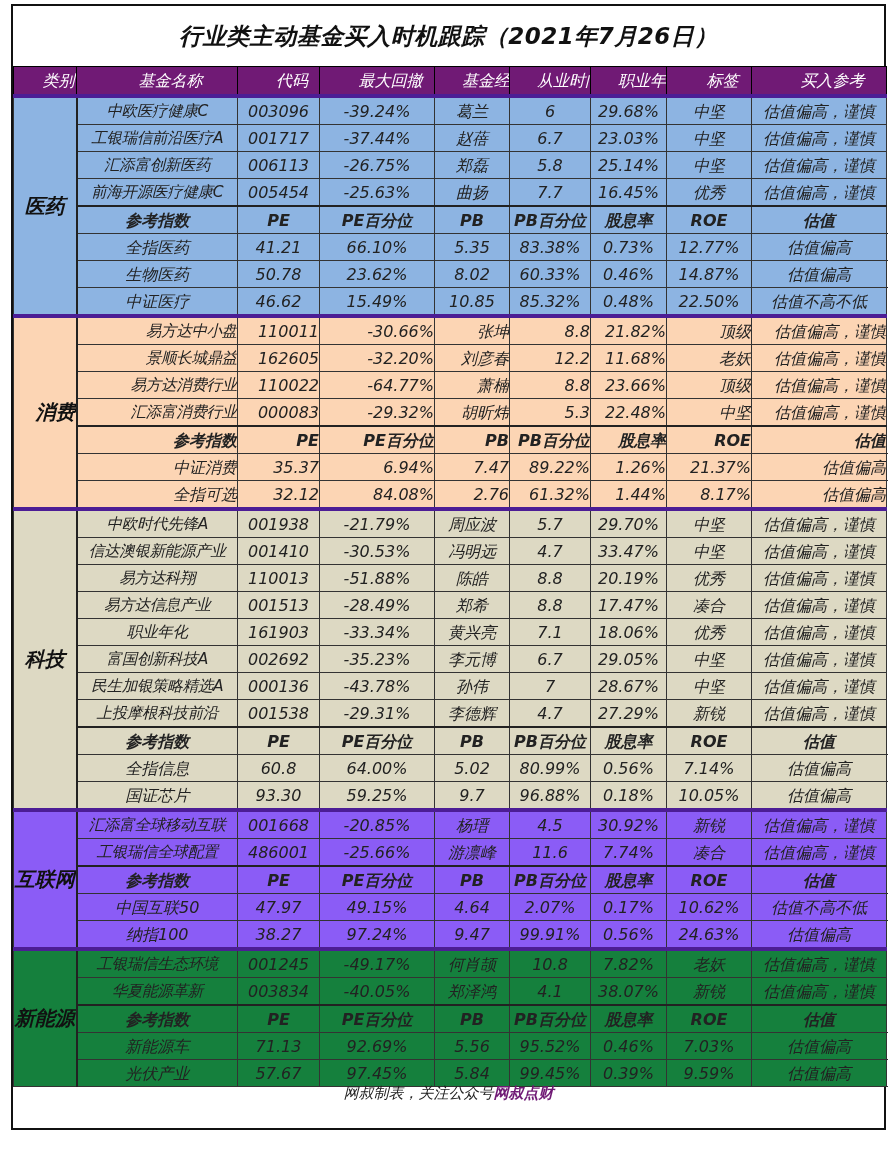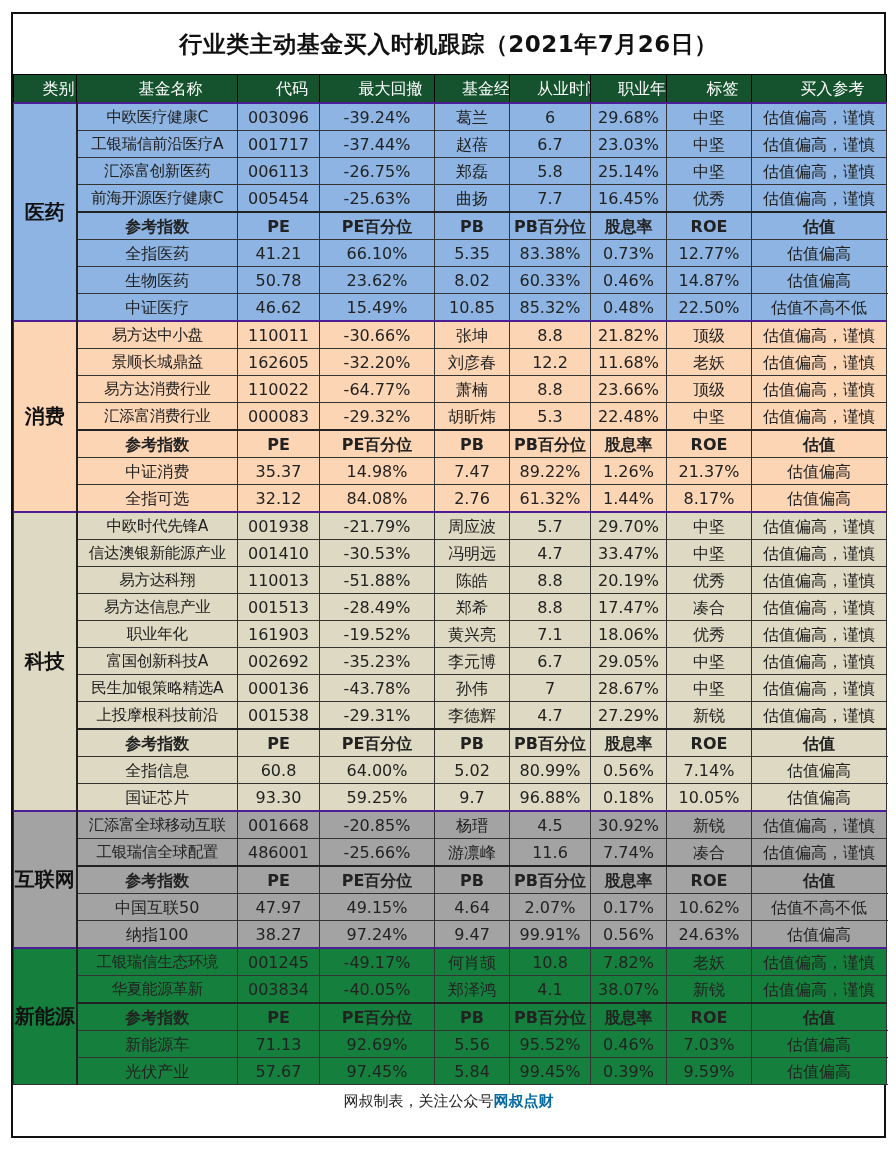--- a/index.html
+++ b/index.html
@@ -1,33 +1,33 @@
 <!DOCTYPE html>
 <html><head>
 <meta charset="utf-8">
 <style>
   html, body { margin:0; padding:0; background:#ffffff; }
   body { width:896px; height:1150px; position:relative; font-family:"DejaVu Sans", "Liberation Sans", sans-serif; }
-  .frame { position:absolute; left:11px; top:12px; width:875px; height:1126px; border:2px solid #111; box-sizing:border-box; background:#fff; }
+  .frame { position:absolute; left:11px; top:4px; width:875px; height:1126px; border:2px solid #111; box-sizing:border-box; background:#fff;font-style:italic; }
   .title { position:absolute; left:0; top:0; width:100%; height:60px; display:flex; align-items:center; justify-content:center; font-size:23px; font-weight:bold; color:#111; letter-spacing:0.5px; }
   table { position:absolute; left:0; top:60px; border-collapse:collapse; table-layout:fixed; width:873px; }
   td, th { padding:0; text-align:center; white-space:nowrap; overflow:hidden; font-size:16px; color:#222; height:26px; border:1px solid #333; line-height:25px; }
-  thead th { background:#14532d; color:#fff; font-weight:normal; height:27px; border-color:#000; font-size:16px;padding-left:27px; }
+  thead th { background:#701a75; color:#fff; font-weight:normal; height:27px; border-color:#000; font-size:16px;padding-left:27px; }
   td.cat { font-weight:bold; font-size:20px; color:#111; border-right:2px solid #222; }
   tr.sub td { font-weight:bold; border-top:2px solid #222;margin-top:20px; }
-  tr.sec-start td { border-top:2px solid #4c1d95;margin-top:8px; }
+  tr.sec-start td { border-top:4px solid #4c1d95;margin-top:8px; }
   .med td { background:#8db4e2; }
-  .con td { background:#fcd5b4; }
+  .con td { background:#fcd5b4;text-align:right; }
   .tec td { background:#ddd9c3; }
-  .net td { background:#a3a3a3; }
+  .net td { background:#8b5cf6; }
   .ene td { background:#15803d; }
   td.name { font-size:15.5px; letter-spacing:-0.3px; }
   .footer { position:absolute; left:0; bottom:0; width:100%; height:68px; }
   .footer-text { position:absolute; left:0; width:100%; top:24px; text-align:center; font-size:15px; color:#222; }
-  .footer-text b { font-weight:bold; color:#0369a1;margin-top:47px; }
+  .footer-text b { font-weight:bold; color:#701a75;margin-top:47px; }
   .watermark { position:absolute; right:12px; top:22px; font-size:24px; color:#c8c8c8; letter-spacing:1px; }
 </style>
 </head>
 <body>
 
 <div class="frame">
   <div class="title">行业类主动基金买入时机跟踪（2021年7月26日）</div>
 
   <table>
     <colgroup>
@@ -183,21 +183,21 @@
           <td>PE百分位</td>
           <td>PB</td>
           <td>PB百分位</td>
           <td>股息率</td>
           <td>ROE</td>
           <td colspan="2">估值</td>
         </tr>
         <tr class="con">
           <td>中证消费</td>
           <td>35.37</td>
-          <td>14.98%</td>
+          <td>6.94%</td>
           <td>7.47</td>
           <td>89.22%</td>
           <td>1.26%</td>
           <td>21.37%</td>
           <td colspan="2">估值偏高</td>
         </tr>
         <tr class="con">
           <td>全指可选</td>
           <td>32.12</td>
           <td>84.08%</td>
@@ -244,21 +244,21 @@
           <td>-28.49%</td>
           <td>郑希</td>
           <td>8.8</td>
           <td>17.47%</td>
           <td>凑合</td>
           <td>估值偏高，谨慎</td>
         </tr>
         <tr class="tec">
           <td class="name">职业年化</td>
           <td>161903</td>
-          <td>-19.52%</td>
+          <td>-33.34%</td>
           <td>黄兴亮</td>
           <td>7.1</td>
           <td>18.06%</td>
           <td>优秀</td>
           <td>估值偏高，谨慎</td>
         </tr>
         <tr class="tec">
           <td class="name">富国创新科技A</td>
           <td>002692</td>
           <td>-35.23%</td>

